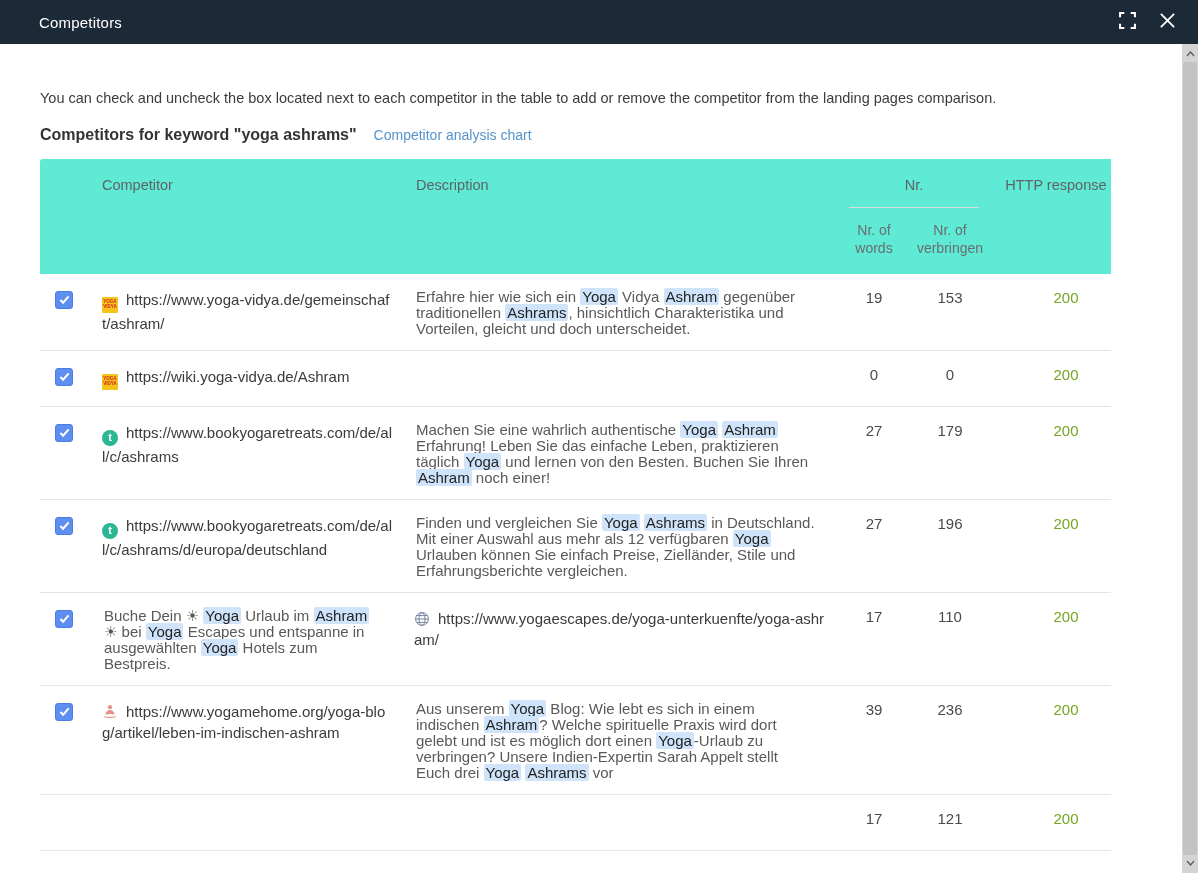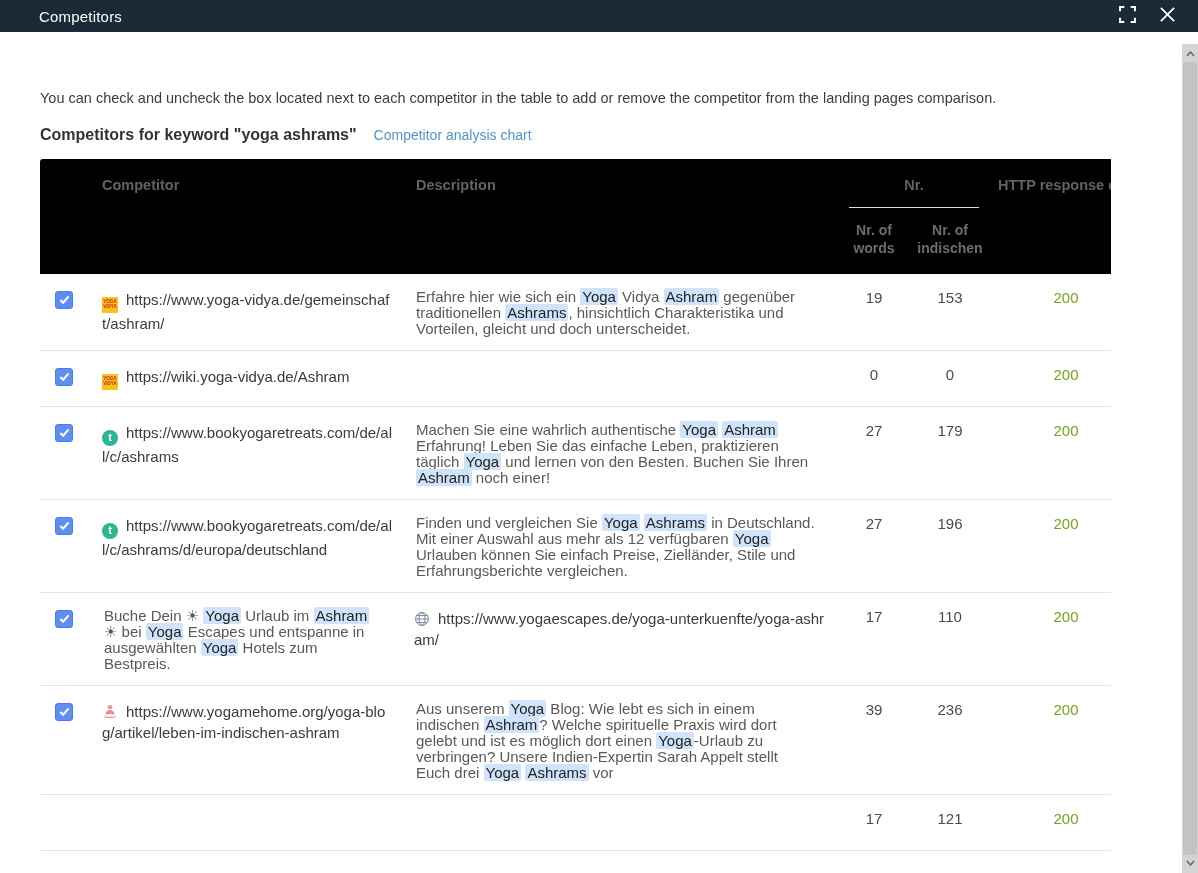--- a/index.html
+++ b/index.html
@@ -1,40 +1,40 @@
 <!DOCTYPE html>
 <html style="--header-bg: #1b2a36; --link: #5593cc; --highlight: #cfe4fa; --ok: #74a61f; --checkbox: #5d8ef0;"><head>
 <meta charset="utf-8">
 <style>
   * { margin:0; padding:0; box-sizing:border-box; }
   html,body { width:1198px; height:873px; overflow:hidden; background:#fff;
               font-family:"Liberation Sans", sans-serif; }
   .modal { position:relative; width:1198px; height:873px; background:#fff; }
 
   
-  .modal-header { position:absolute; top:0; left:0; right:0; height:32px;
+  .modal-header { position:absolute; top:0; left:0; right:0; height:44px;
     background:var(--header-bg,#1b2a36); display:flex; align-items:center;
     padding:0 18px 0 39px; color:#fff;gap:16px; }
   .modal-title { font-size:15px; letter-spacing:.2px; }
   .header-actions { margin-left:auto; display:flex; align-items:center; gap:14px; }
   .icon-btn { background:none; border:none; cursor:pointer; width:26px; height:26px;
     display:flex; align-items:center; justify-content:center; }
 
   
   .content { position:absolute; top:44px; left:0; width:1111px; height:829px;
     overflow:hidden; padding:46px 40px 0 40px; }
   .intro { font-size:14.5px; color:#3c3c3c; margin-bottom:20px; }
   .section-head { display:flex; align-items:baseline; gap:17px; margin-bottom:15px; }
   .section-head h2 { font-size:16px; font-weight:bold; color:#333; }
   .chart-link { font-size:14px; color:var(--link,#5593cc); text-decoration:none; }
 
   
   .grid { display:grid; grid-template-columns:56px 312px 430px 72px 80px 152px; }
   .table { width:1102px; }
-  .thead { background:#000000; border-radius:3px 3px 0 0; color:#5f6368;font-weight:bold; }
+  .thead { background:#5eead4; border-radius:3px 3px 0 0; color:#5f6368; }
   .th-row1 > div { padding-top:18px; font-size:14.5px; }
   .th-c1 { padding-left:6px; }
   .th-c2 { padding-left:8px; }
   .nr-group { grid-column:4 / 6; text-align:center; margin:0 11px; padding-bottom:14px;
     border-bottom:1px solid #d9dcde; }
   .th-http { text-align:right; }
   .th-row2 > div { padding-top:13px; padding-bottom:17px; font-size:14px;
     text-align:center; line-height:18px; color:#6a6e71; }
 
   .row { border-bottom:1px solid #e3e6e8; min-height:56px; background:#fff; }
@@ -108,21 +108,21 @@
           <div class="th-c1">Competitor</div>
           <div class="th-c2">Description</div>
           <div class="nr-group">Nr.</div>
           <div class="th-http">HTTP response code</div>
         </div>
         <div class="th-row2 grid">
           <div></div>
             <div></div>
             <div></div>
           <div>Nr. of words</div>
-          <div>Nr. of indischen</div>
+          <div>Nr. of verbringen</div>
           <div></div>
         </div>
       </div>
       <div class="tbody" id="tbody">
           <div class="row grid">
             <div class="cell cb"><span class="checkbox"><svg width="13" height="11" viewBox="0 0 14 12">
                   <path d="M2.5 6.5l3 3 6-7" fill="none" stroke="#ffffff" stroke-width="2.2"></path>
                 </svg></span></div>
             <div class="cell comp"><span class="favicon fav-yv">YOGA
 VIDYA</span><span class="url">https://www.yoga-vidya.de/gemeinschaft/ashram/</span></div>

